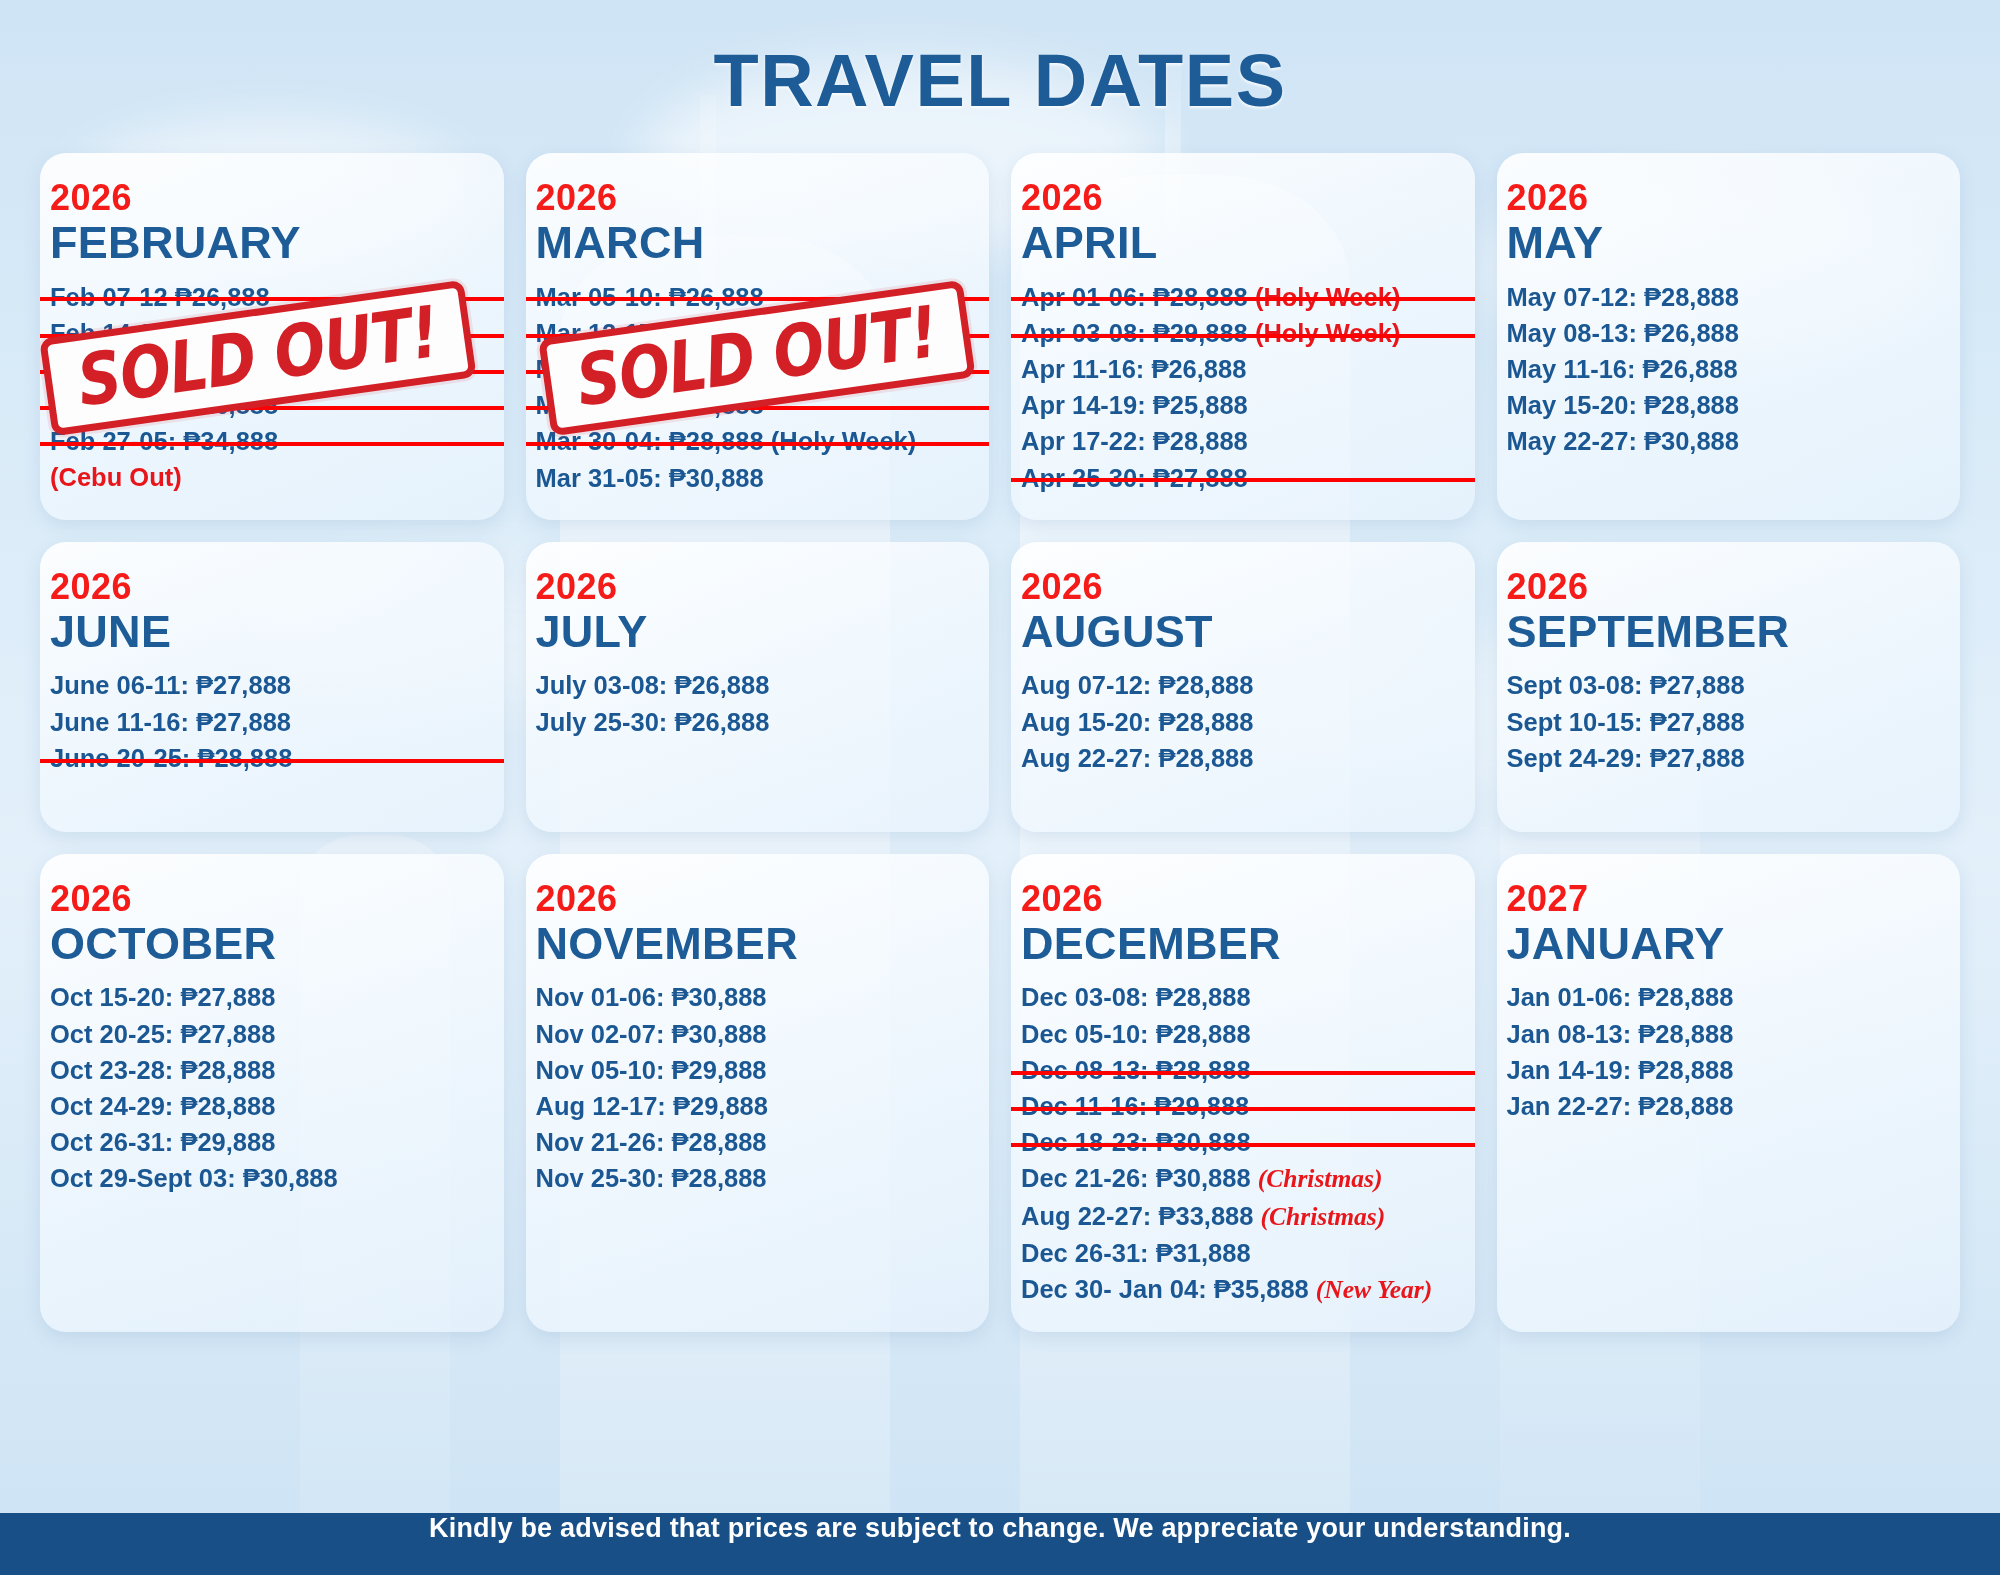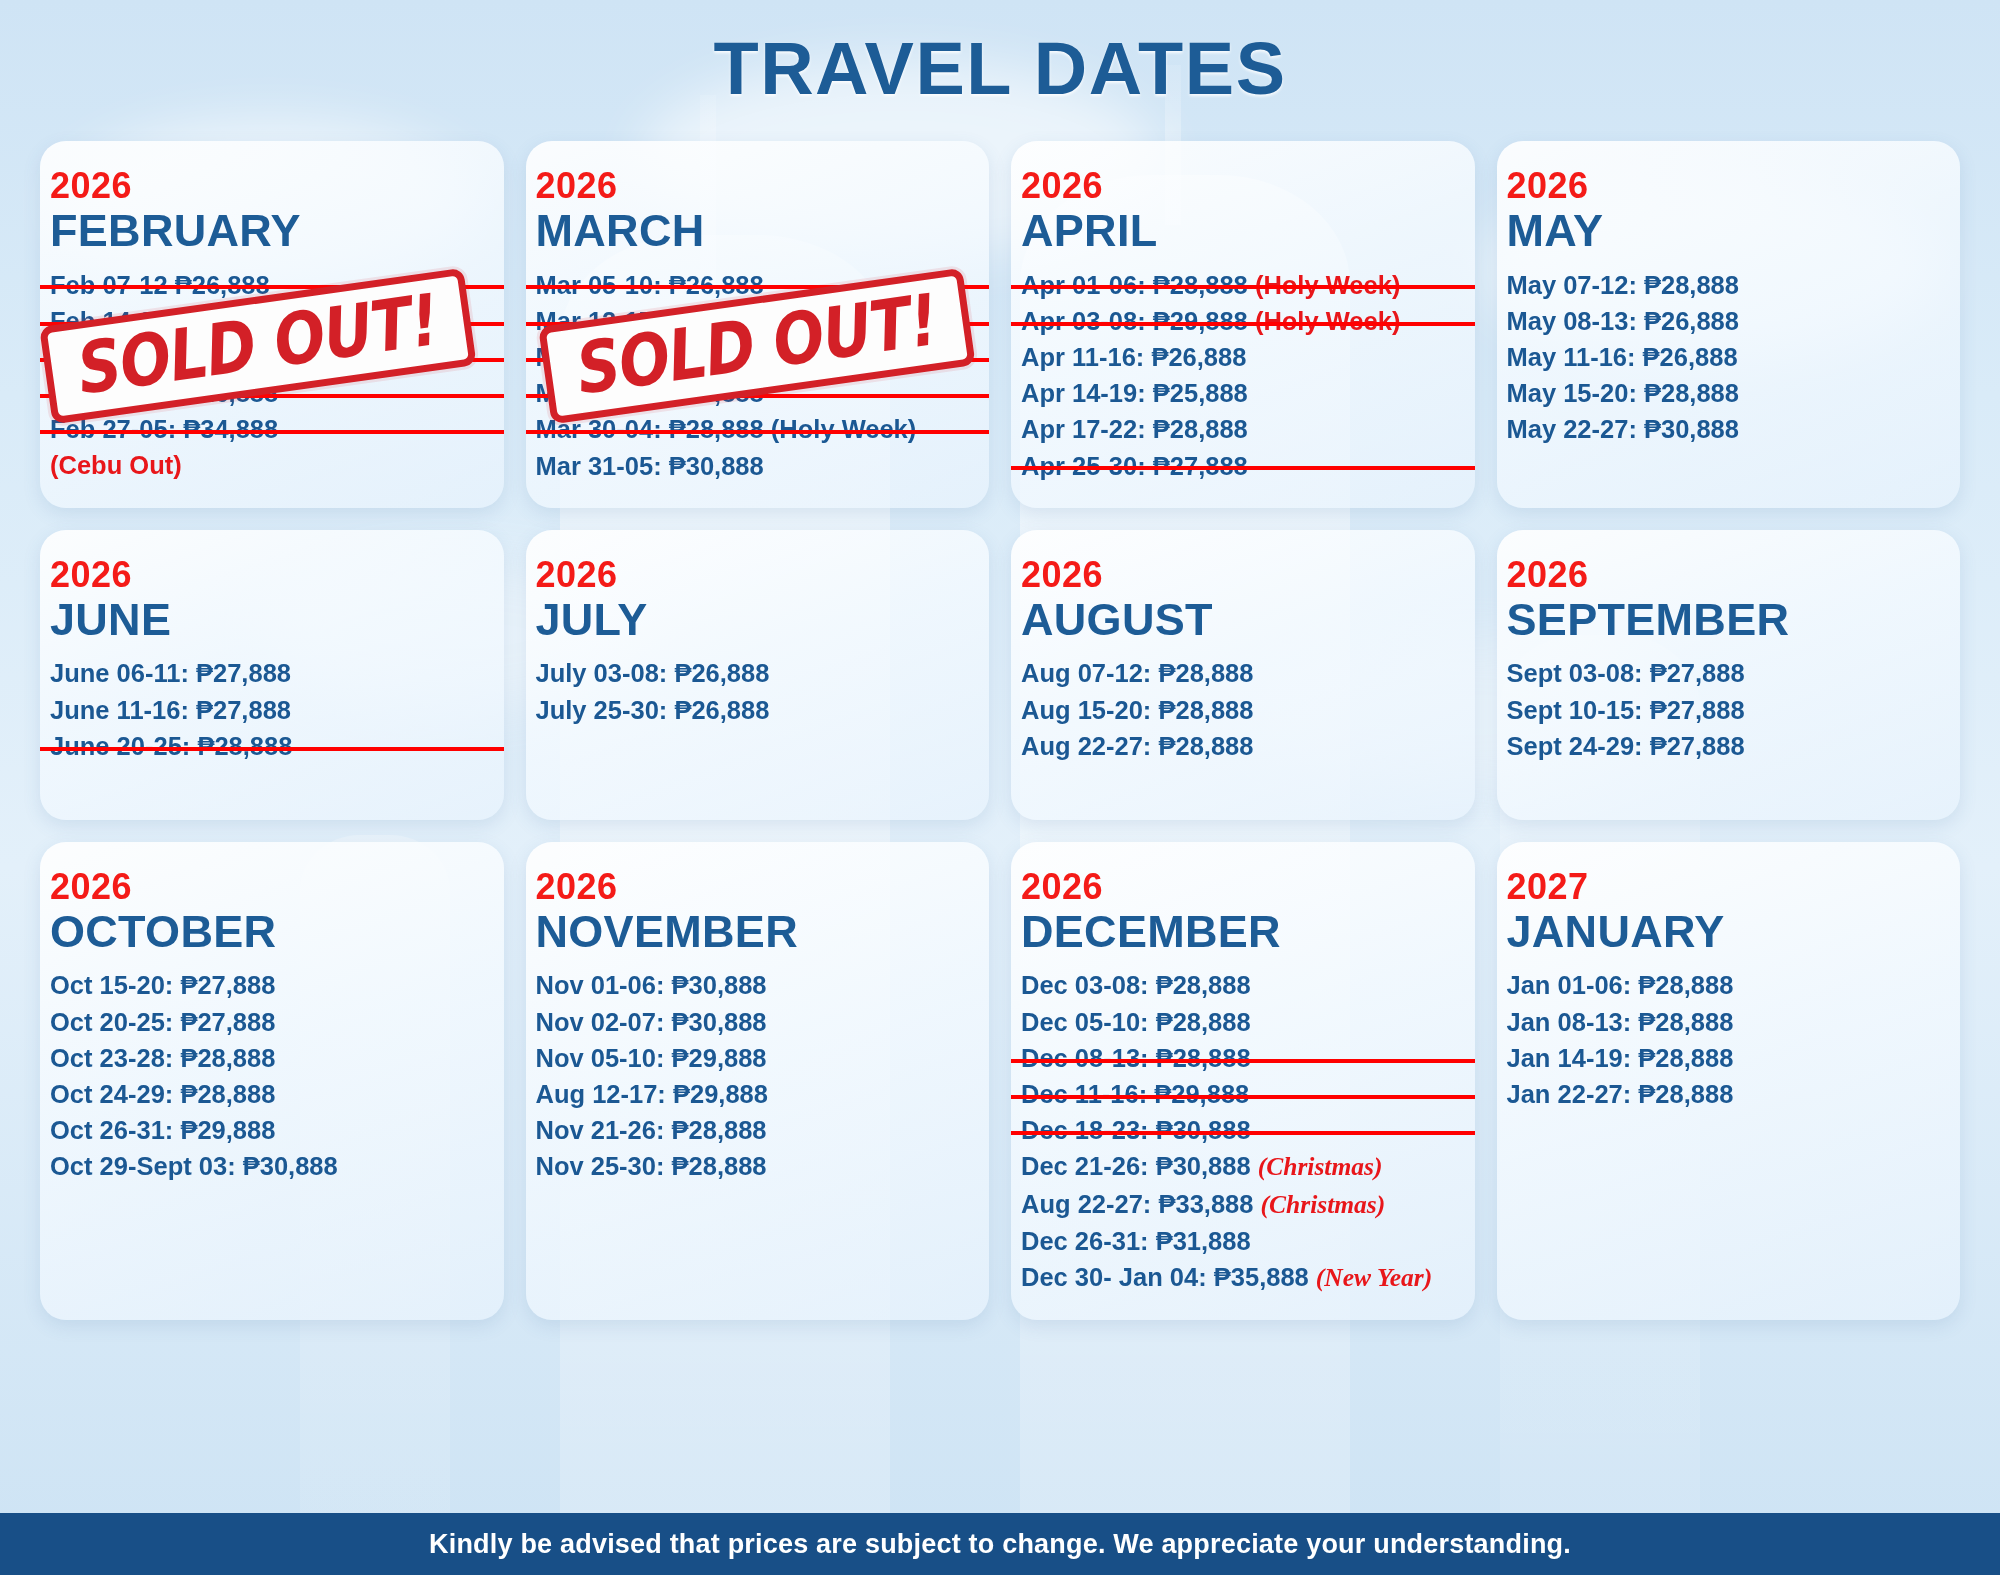--- a/index.html
+++ b/index.html
@@ -46,21 +46,21 @@
   .c1 { left: 60px;  top: 120px; width: 420px; height: 170px; }
   .c2 { left: 640px; top: 60px;  width: 520px; height: 200px; }
   .c3 { left: 1480px;top: 180px; width: 460px; height: 180px; }
   .c4 { left: 260px; top: 560px; width: 380px; height: 150px; opacity:.7; }
   .c5 { left: 1250px;top: 640px; width: 420px; height: 150px; opacity:.6; }
 
   
   .title {
     position: relative;
     text-align: center;
-    padding-top: 26px;
+    padding-top: 38px;
     font-size: 74px;
     font-weight: 800;
     letter-spacing: 1.5px;
     color: #1d5c96;
     text-shadow: 0 2px 3px rgba(255,255,255,0.85);
   }
 
   
   .grid {
     position: relative;
@@ -162,21 +162,20 @@
   .stamp-feb { top: 56%; left: 47%; }
   .stamp-mar { top: 56%; left: 50%; }
 
   
   .footer {
     position: absolute;
     left: 0; right: 0; bottom: 0;
     height: 62px;
     background: #184f87;
     display: flex;
-    align-items: center;
     justify-content: center;
   }
   .footer-text {
     color: #ffffff;
     font-size: 27px;
     font-weight: 700;
     letter-spacing: .2px;
   }
 </style>
 </head>

